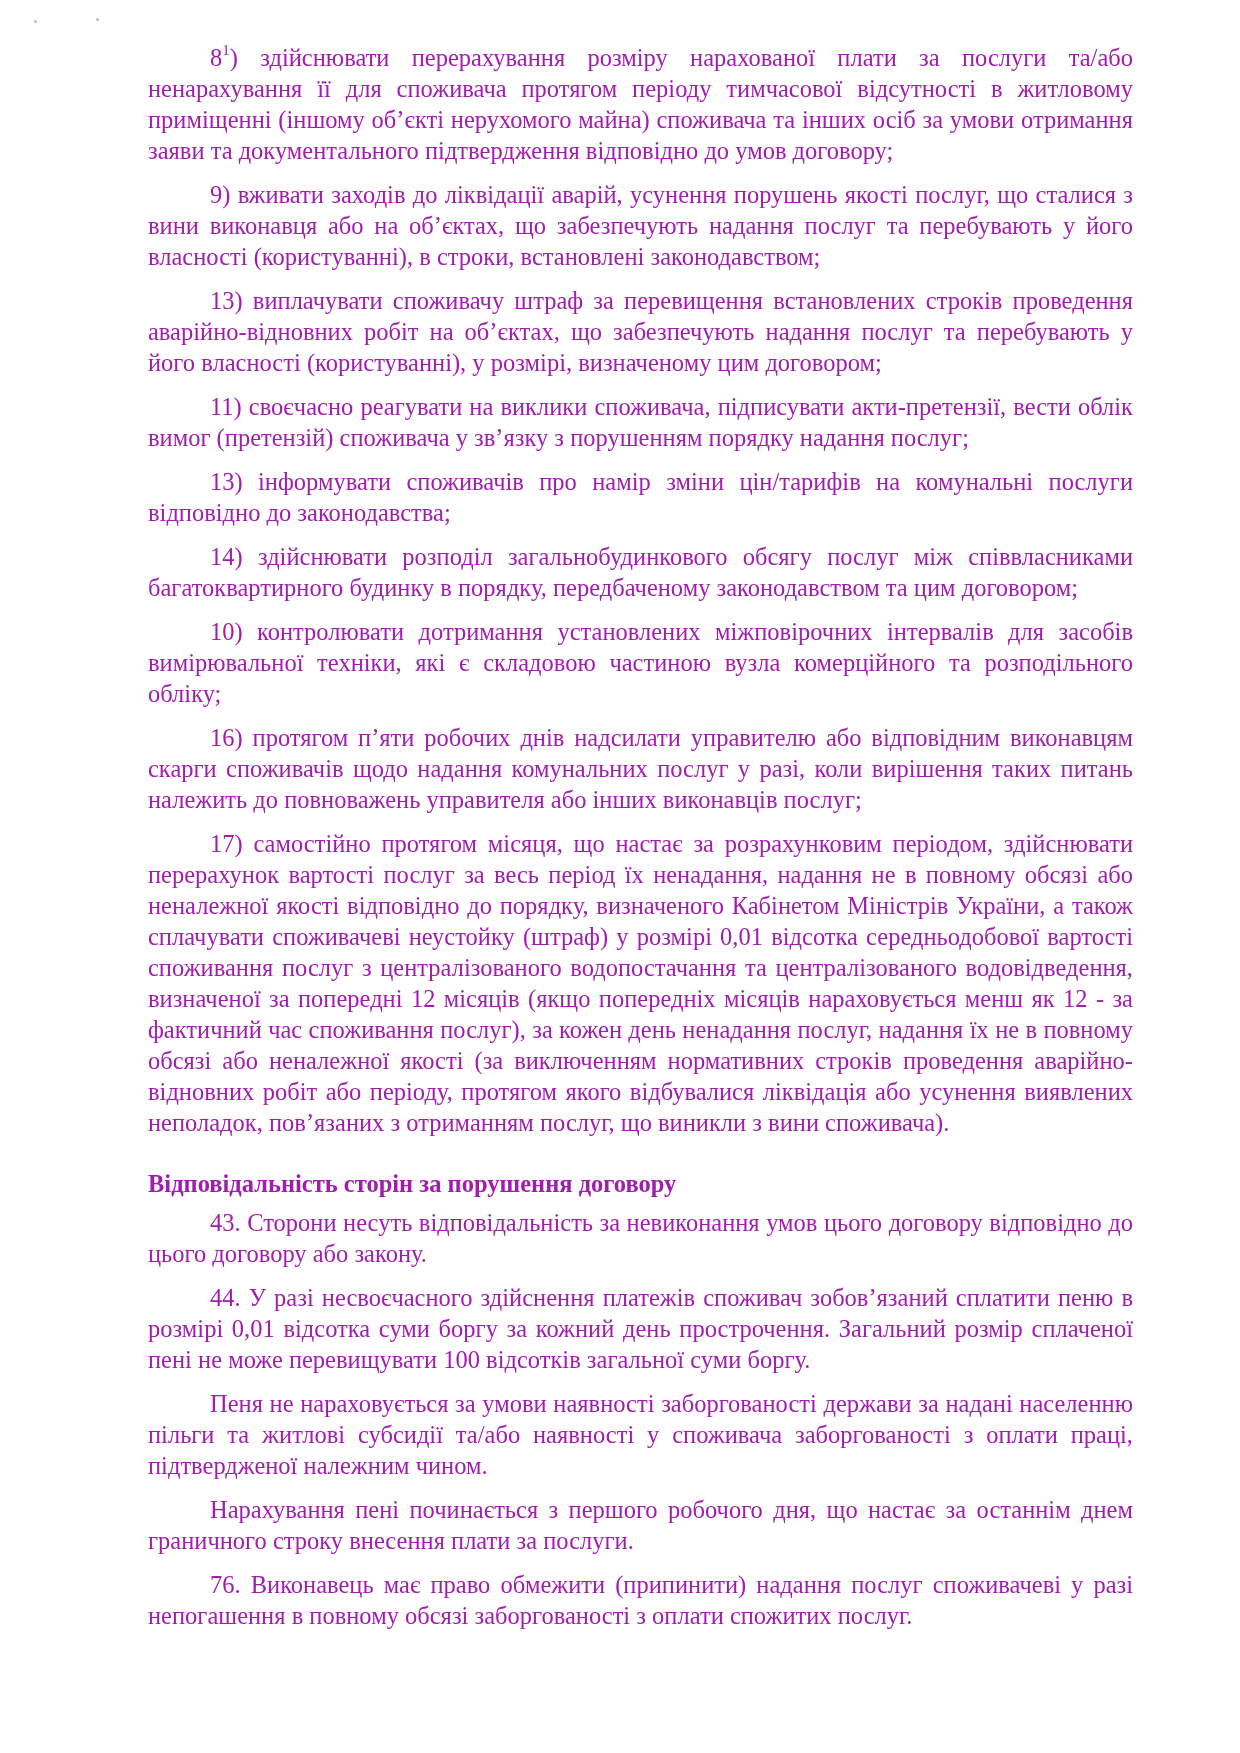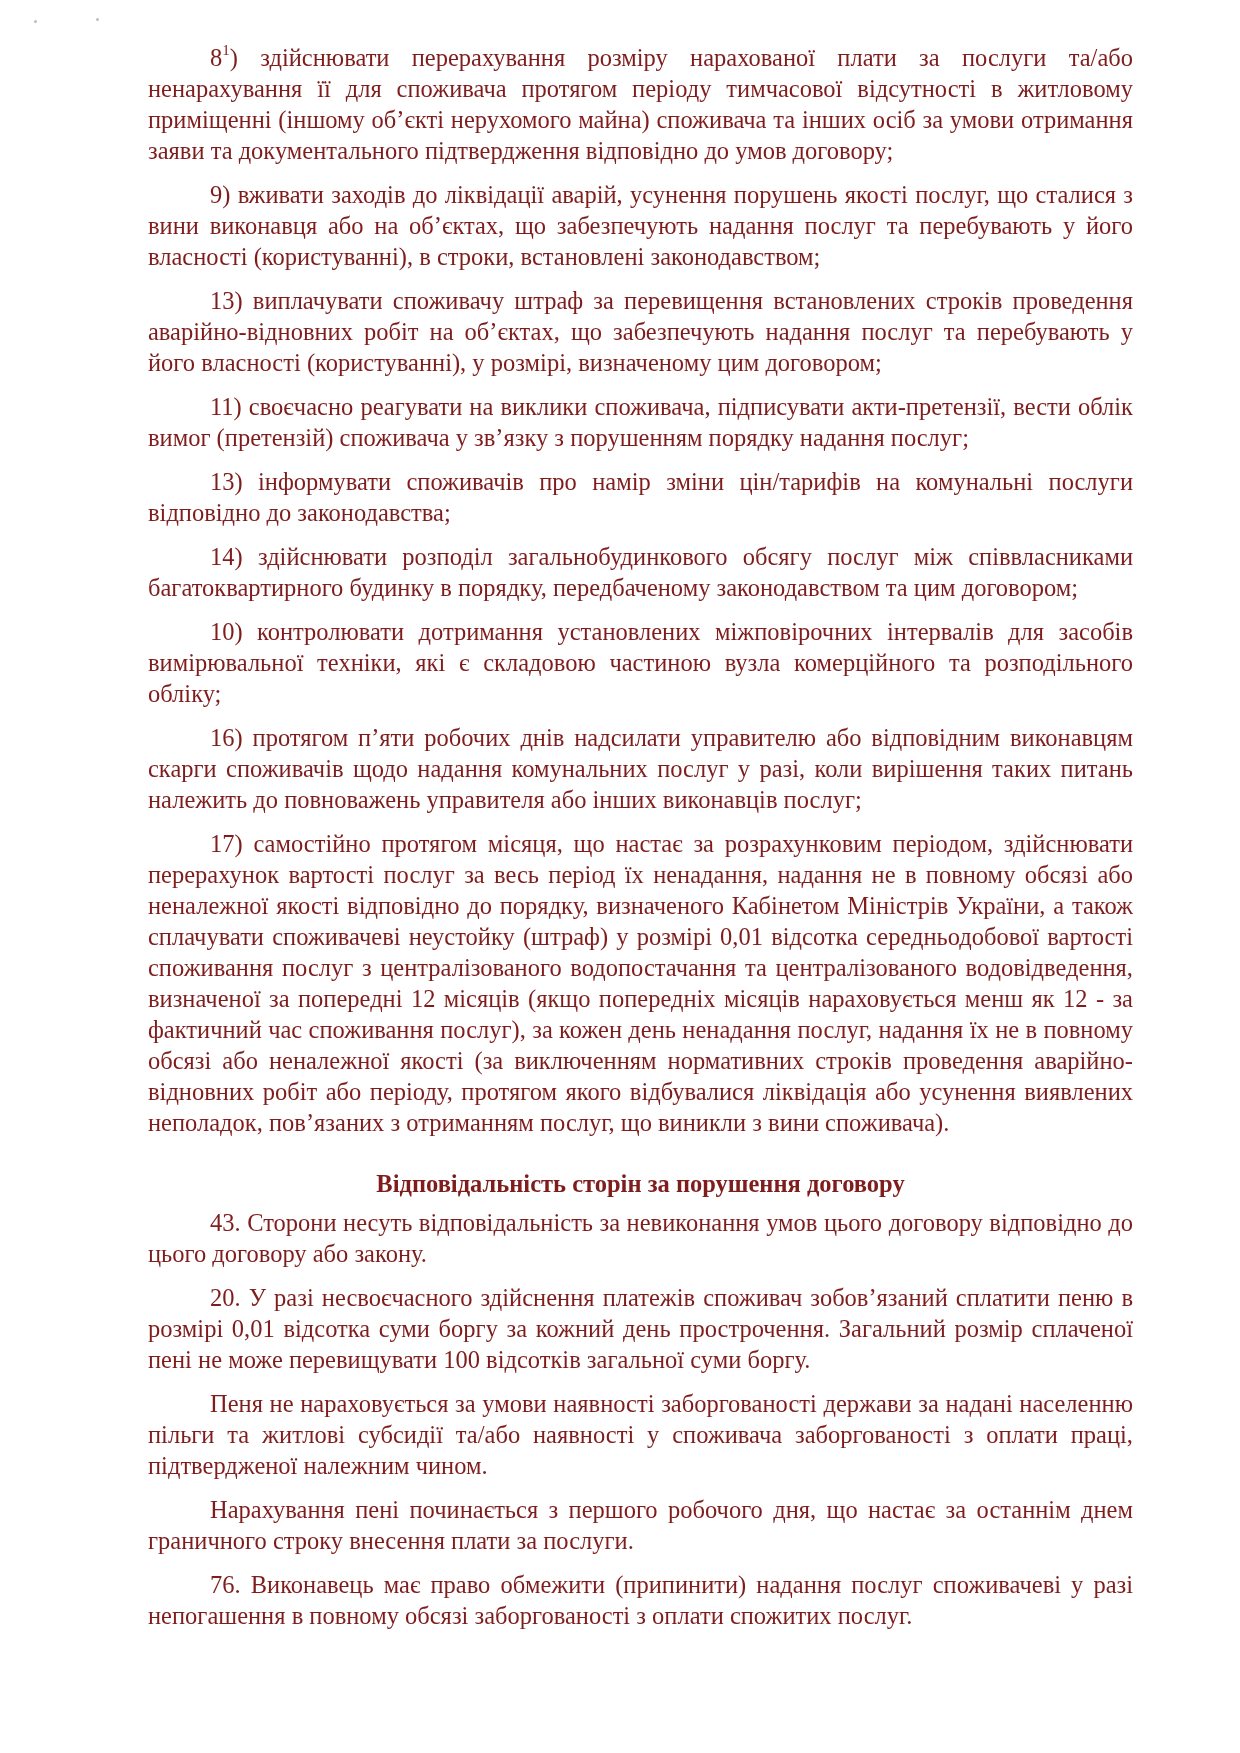--- a/index.html
+++ b/index.html
@@ -11,31 +11,31 @@
       overflow: hidden;
     }
     .page {
       position: absolute;
       left: 148px;
       top: 42px;
       width: 985px;
       font-family: "Liberation Serif", serif;
       font-size: 24.5px;
       line-height: 31px;
-      color: #7f1d1d;
+      color: #a21caf;
     }
     .para {
       margin: 0 0 13px 0;
       text-align: justify;
       text-indent: 62px;
       hyphens: none;
     }
     .para sup { font-size: 15px; line-height: 0; position: relative; top: -2px; }
     .heading {
-      text-align: center;
+      text-align: left;
       font-weight: bold;
       margin: 30px 0 8px 0;
       text-indent: 0;
     }
     .scan-mark {
       position: absolute;
       width: 3px; height: 3px;
       background: #bdbdbd;
       border-radius: 50%;
     }
@@ -61,21 +61,21 @@
   <p class="para"><span>10)</span> <span>контролювати дотримання установлених міжповірочних інтервалів для засобів вимірювальної техніки, які є складовою частиною вузла комерційного та розподільного обліку;</span></p>
 
   <p class="para"><span>16)</span> <span>протягом п’яти робочих днів надсилати управителю або відповідним виконавцям скарги споживачів щодо надання комунальних послуг у разі, коли вирішення таких питань належить до повноважень управителя або інших виконавців послуг;</span></p>
 
   <p class="para"><span>17)</span> <span>самостійно протягом місяця, що настає за розрахунковим періодом, здійснювати перерахунок вартості послуг за весь період їх ненадання, надання не в повному обсязі або неналежної якості відповідно до порядку, визначеного Кабінетом Міністрів України, а також сплачувати споживачеві неустойку (штраф) у розмірі 0,01 відсотка середньодобової вартості споживання послуг з централізованого водопостачання та централізованого водовідведення, визначеної за попередні 12 місяців (якщо попередніх місяців нараховується менш як 12 - за фактичний час споживання послуг), за кожен день ненадання послуг, надання їх не в повному обсязі або неналежної якості (за виключенням нормативних строків проведення аварійно-відновних робіт або періоду, протягом якого відбувалися ліквідація або усунення виявлених неполадок, пов’язаних з отриманням послуг, що виникли з вини споживача).</span></p>
 
   <p class="para heading">Відповідальність сторін за порушення договору</p>
 
   <p class="para"><span>43.</span> <span>Сторони несуть відповідальність за невиконання умов цього договору відповідно до цього договору або закону.</span></p>
 
-  <p class="para"><span>20.</span> <span>У разі несвоєчасного здійснення платежів споживач зобов’язаний сплатити пеню в розмірі 0,01 відсотка суми боргу за кожний день прострочення. Загальний розмір сплаченої пені не може перевищувати 100 відсотків загальної суми боргу.</span></p>
+  <p class="para"><span>44.</span> <span>У разі несвоєчасного здійснення платежів споживач зобов’язаний сплатити пеню в розмірі 0,01 відсотка суми боргу за кожний день прострочення. Загальний розмір сплаченої пені не може перевищувати 100 відсотків загальної суми боргу.</span></p>
 
   <p class="para"><span>Пеня не нараховується за умови наявності заборгованості держави за надані населенню пільги та житлові субсидії та/або наявності у споживача заборгованості з оплати праці, підтвердженої належним чином.</span></p>
 
   <p class="para"><span>Нарахування пені починається з першого робочого дня, що настає за останнім днем граничного строку внесення плати за послуги.</span></p>
 
   <p class="para"><span>76.</span> <span>Виконавець має право обмежити (припинити) надання послуг споживачеві у разі непогашення в повному обсязі заборгованості з оплати спожитих послуг.</span></p>
 
 </div>
 
 <span class="scan-mark" style="left:34px; top:20px;"></span>

